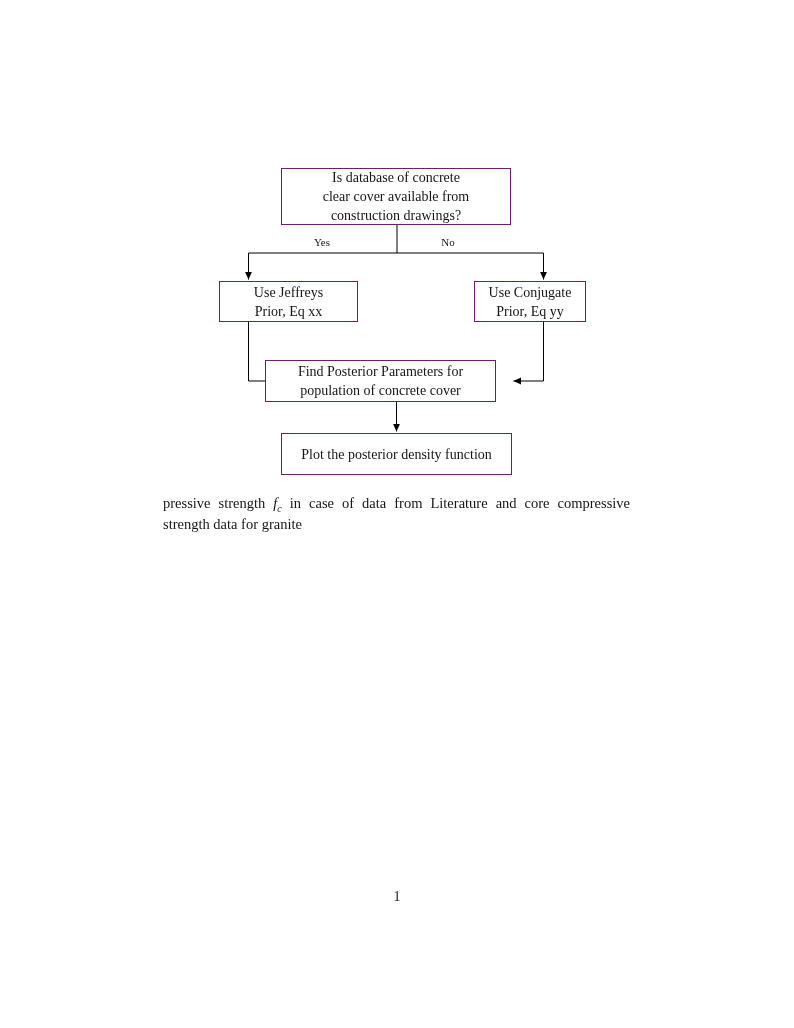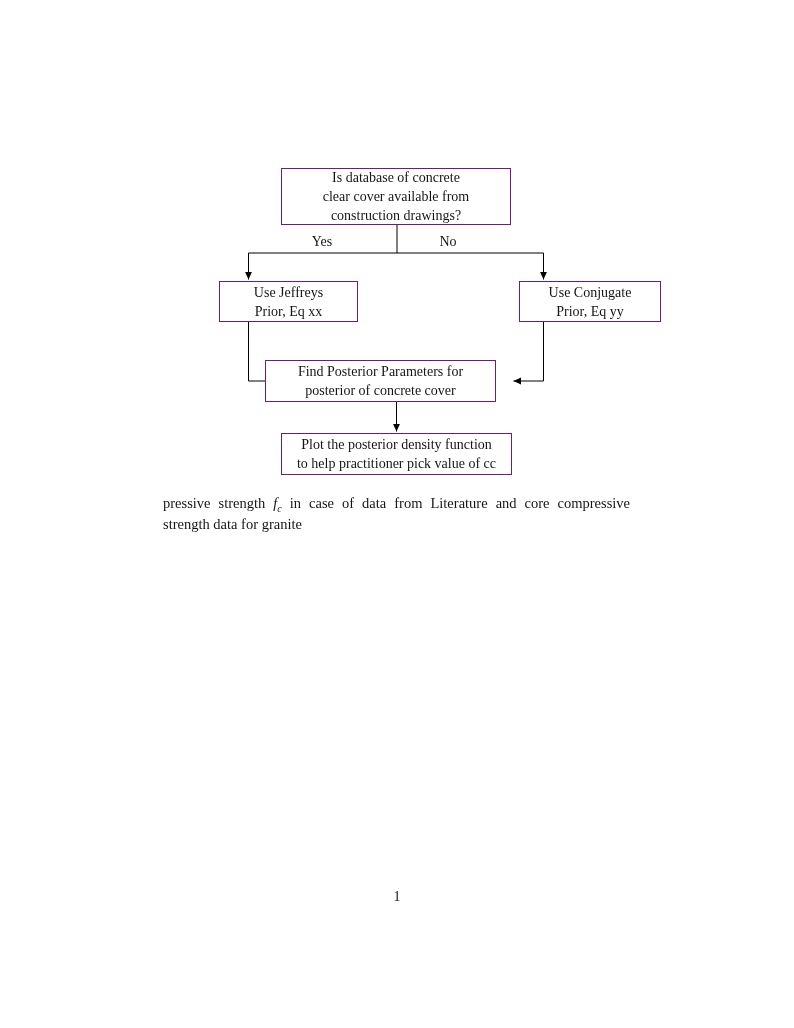--- a/index.html
+++ b/index.html
@@ -36,28 +36,28 @@
     font-size: 14px;
     background: #ffffff;
   }
   .box .line {
     display: block;
     line-height: 19px;
     white-space: nowrap;
   }
   .box-decision  { left: 281px; top: 168px; width: 230px; height: 57px; }
   .box-jeffreys  { left: 179px; top: 281px; width: 139px; height: 41px; margin-left: 40px; }
-  .box-conjugate { left: 474px; top: 281px; width: 142px; height: 41px; margin-left: 45px; }
+  .box-conjugate { left: 474px; top: 281px; width: 112px; height: 41px; }
   .box-posterior { left: 265px; top: 360px; width: 231px; height: 42px; }
   .box-plot      { left: 281px; top: 433px; width: 231px; height: 42px; }
   .branch-label {
     position: absolute;
     top: 234px;
     transform: translateX(-50%);
-    font-size: 14px;
+    font-size: 11px;
     line-height: 16px;
     white-space: nowrap;
   }
   .branch-yes { left: 322px; }
   .branch-no  { left: 448px; }
   .caption {
     position: absolute;
     left: 163px;
     top: 493px;
     width: 467px;
@@ -117,26 +117,25 @@
     <span class="line">Prior, Eq xx</span>
   </div>
 
   <div class="box box-conjugate">
     <span class="line">Use Conjugate</span>
     <span class="line">Prior, Eq yy</span>
   </div>
 
   <div class="box box-posterior">
     <span class="line">Find Posterior Parameters for</span>
-    <span class="line">posterior of concrete cover</span>
+    <span class="line">population of concrete cover</span>
   </div>
 
   <div class="box box-plot">
     <span class="line">Plot the posterior density function</span>
-    <span class="line">to help practitioner pick value of cc</span>
   </div>
 
   <div class="caption">
     <span class="cap-line cap-justify">
       <span>pressive strength</span>
       <span><i>f</i><sub>c</sub></span>
       <span>in case of data from Literature and core compressive</span>
     </span>
     <span class="cap-line">strength data for granite</span>
   </div>

